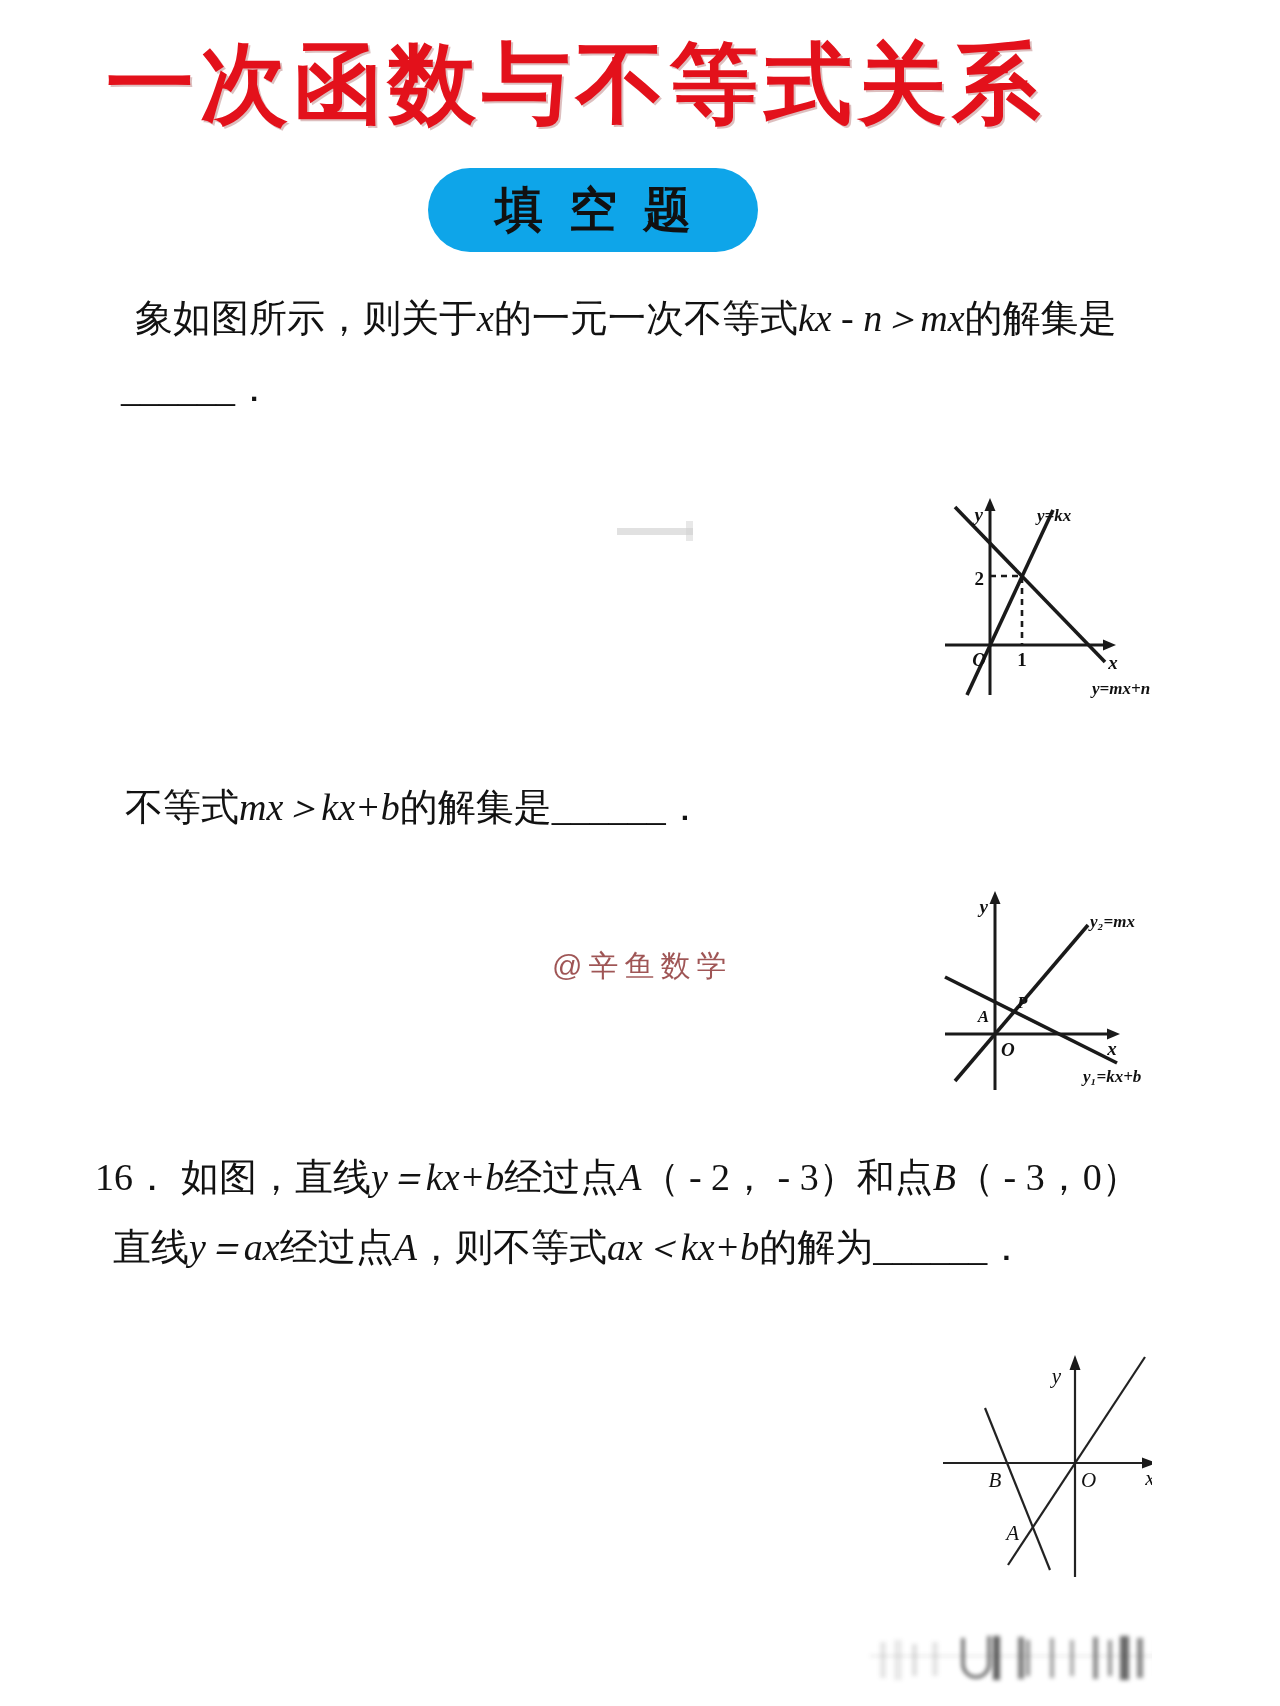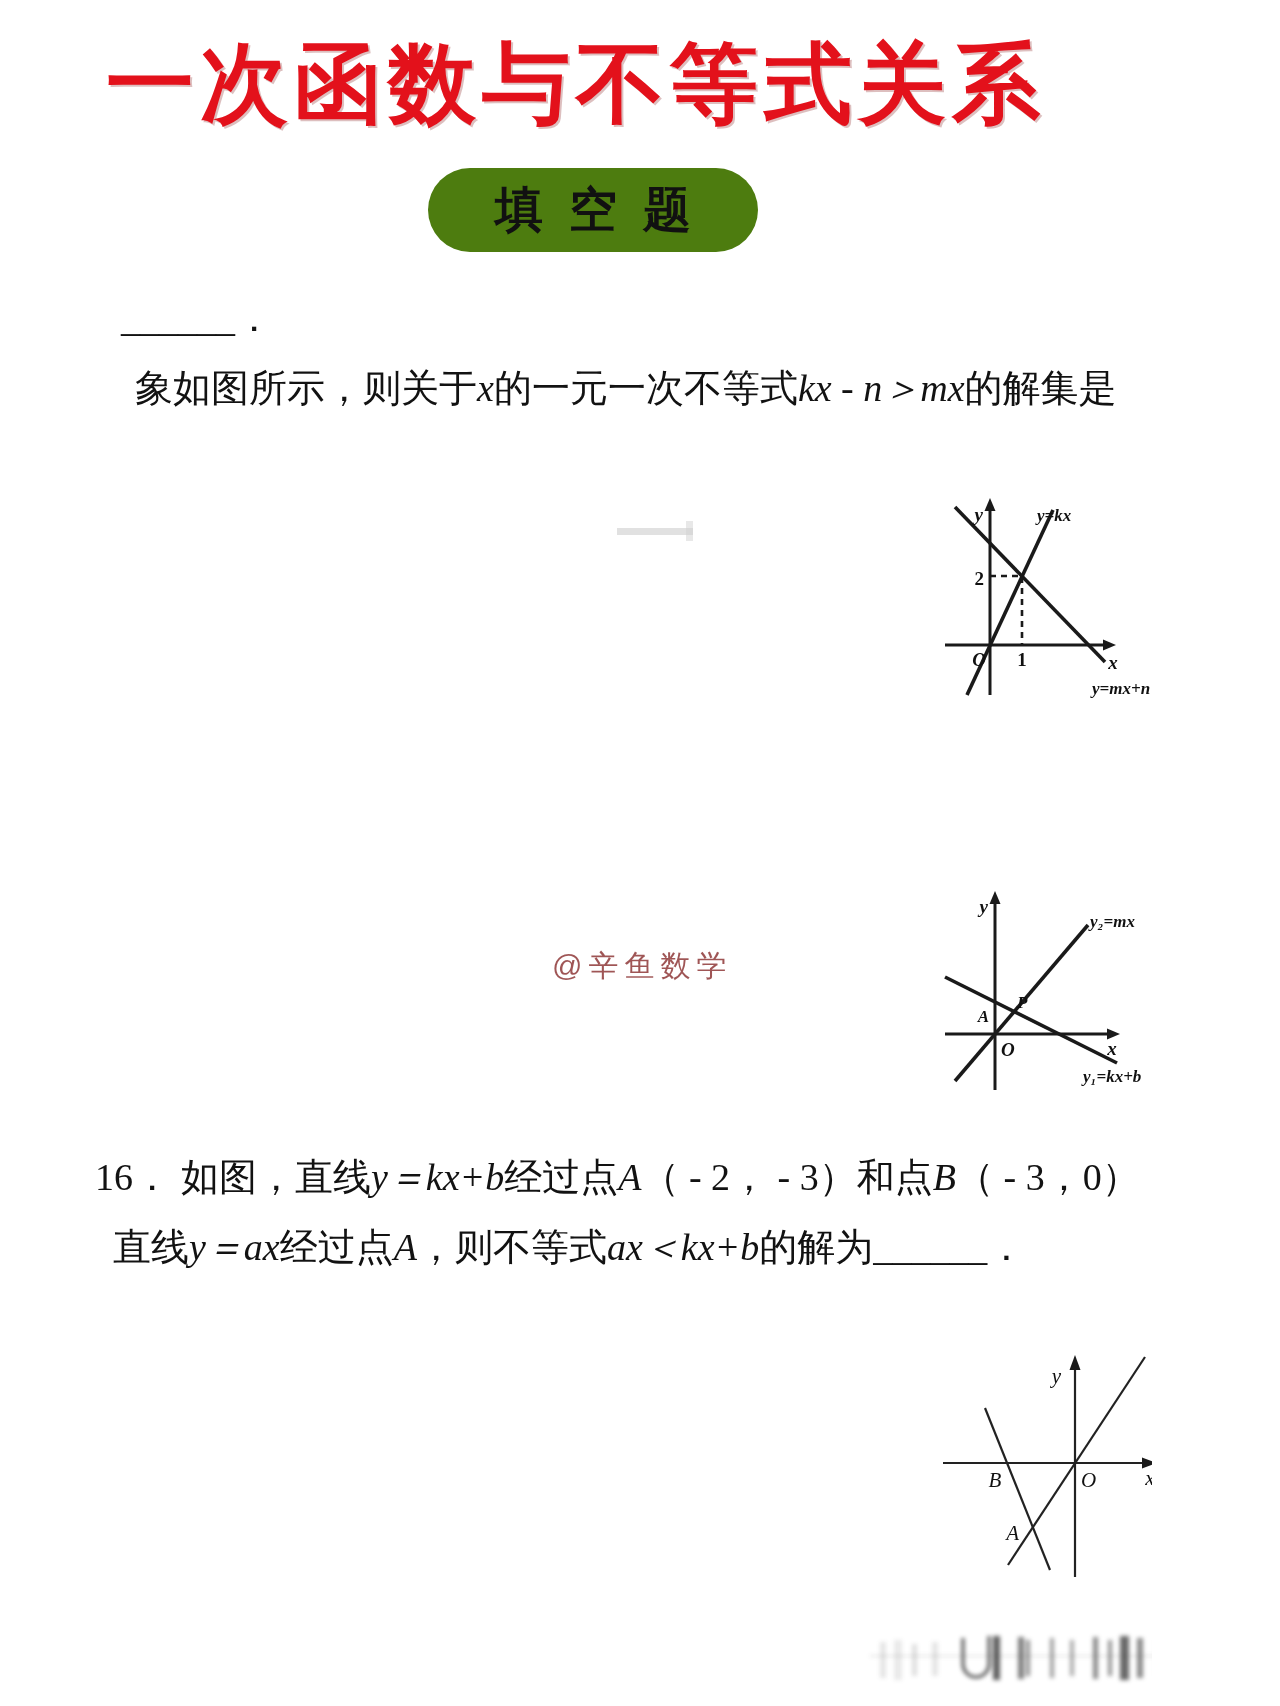--- a/index.html
+++ b/index.html
@@ -42,45 +42,46 @@
               background:#d2d2d2;opacity:.5;}
   .smudge{position:absolute;left:860px;top:1628px;filter:blur(2px);}
 </style>
 </head>
 <body>
 
 <div id="page">
 
   <div class="title" style="color: rgb(227, 17, 27);">一次函数与不等式关系</div>
 
-  <div class="badge" style="background: #4d7c0f;">填空题</div>
+  <div class="badge" style="background: #0ea5e9;">填空题</div>
 
   <div class="problem" style="top:283px">
+    <div class="pline" style="padding-left:40px"><span>象如图所示，则关于</span><span class="mvar">x</span><span>的一元一次不等式</span><span class="mvar">kx - n＞mx</span><span>的解集是</span></div>
     <div class="pline" style="padding-left:26px"><span>______．</span></div>
-    <div class="pline" style="padding-left:40px"><span>象如图所示，则关于</span><span class="mvar">x</span><span>的一元一次不等式</span><span class="mvar">kx - n＞mx</span><span>的解集是</span></div>
   </div>
 
   <svg id="fig14" class="fig" style="left:855px;top:495px" width="330" height="205" viewBox="0 0 330 205">
     <line class="axis" x1="135" y1="10" x2="135" y2="200"></line>
     <polygon points="135,3 129.5,16 140.5,16"></polygon>
     <line class="axis" x1="90" y1="150" x2="254" y2="150"></line>
     <polygon points="261,150 248,144.5 248,155.5"></polygon>
     <line class="fn" x1="112" y1="200" x2="198" y2="15"></line>
     <line class="fn" x1="100" y1="12" x2="250" y2="167"></line>
     <polyline class="dash" points="135,81 167,81 167,150"></polyline>
     <text x="128" y="26" text-anchor="end">y</text>
     <text class="lbl" x="182" y="26">y=kx</text>
     <text class="num" x="129" y="90" text-anchor="end">2</text>
     <text class="num" x="167" y="171" text-anchor="middle">1</text>
     <text x="131" y="171" text-anchor="end">O</text>
     <text x="258" y="174" text-anchor="middle">x</text>
     <text class="lbl" x="237" y="199">y=mx+n</text>
   </svg>
 
   <div class="problem" style="top:772px">
+    <div class="pline" style="padding-left:30px"><span>不等式</span><span class="mvar">mx＞kx+b</span><span>的解集是______．</span></div>
   </div>
 
   <svg id="fig15" class="fig" style="left:930px;top:885px" width="260" height="212" viewBox="0 0 260 212">
     <line class="axis" x1="65" y1="13" x2="65" y2="205"></line>
     <polygon points="65,6 59.5,19 70.5,19"></polygon>
     <line class="axis" x1="15" y1="149" x2="183" y2="149"></line>
     <polygon points="190,149 177,143.5 177,154.5"></polygon>
     <line class="fn" x1="25" y1="196" x2="158" y2="40"></line>
     <line class="fn" x1="15" y1="92" x2="187" y2="178"></line>
     <text x="58" y="28" text-anchor="end">y</text>

